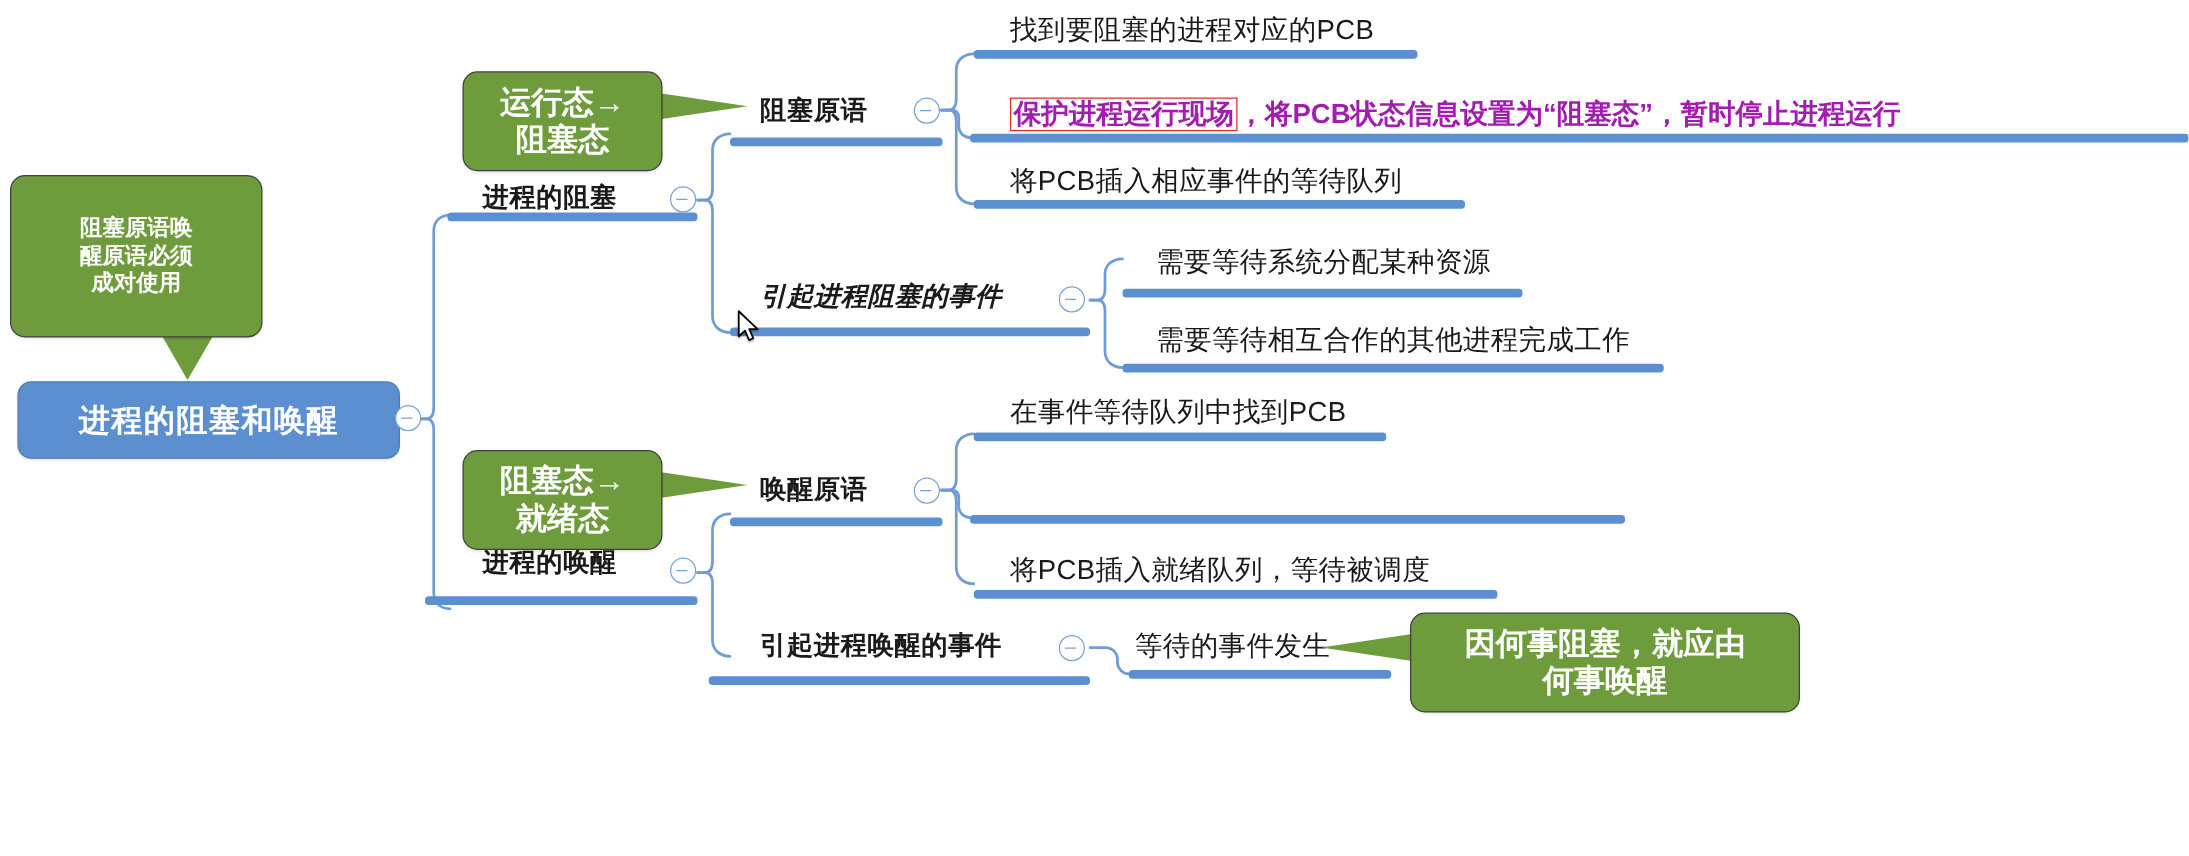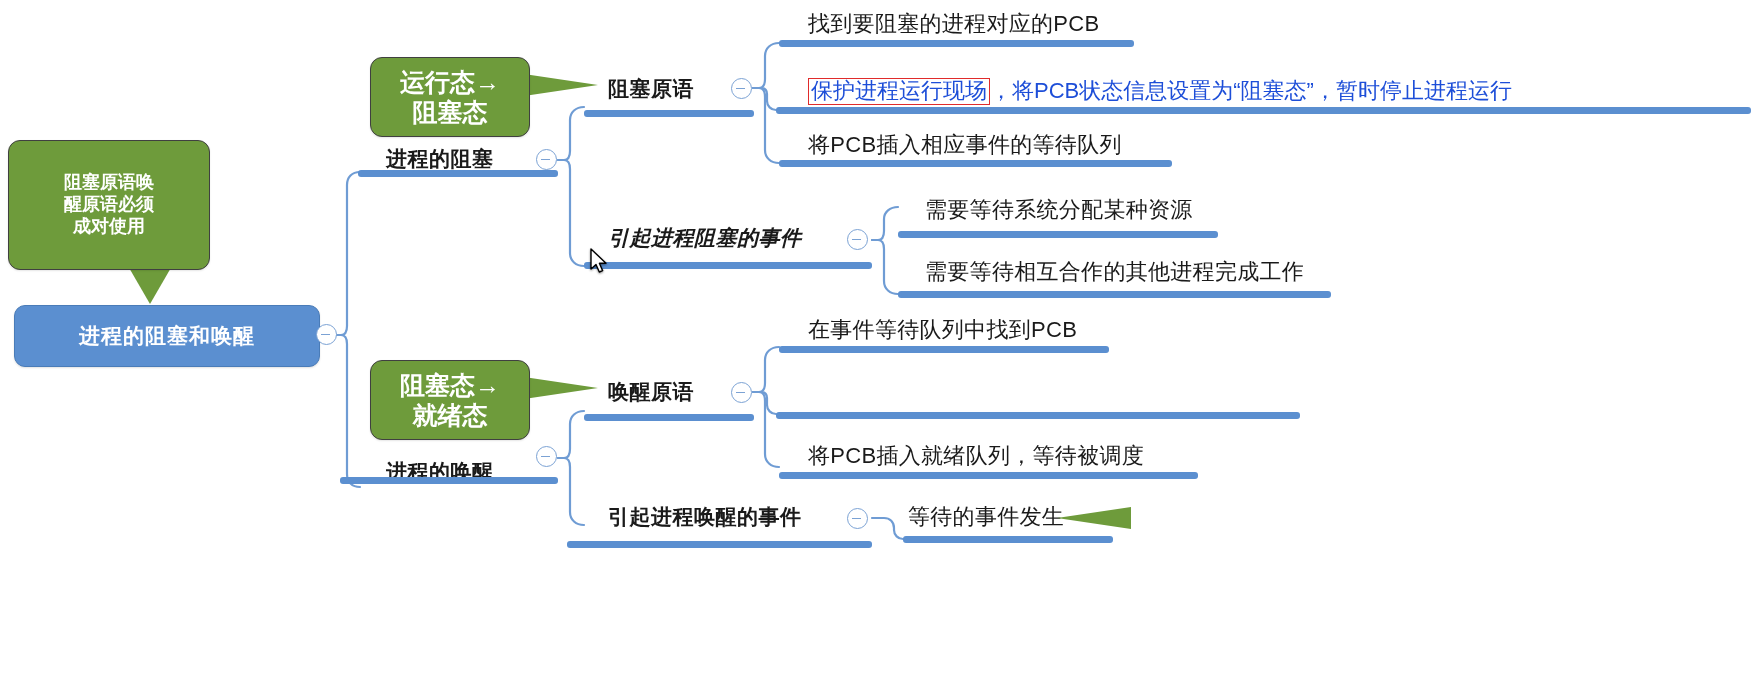--- a/index.html
+++ b/index.html
@@ -48,21 +48,21 @@
   
   .root-node {
     position: absolute;
     display: flex;
     align-items: center;
     justify-content: center;
     background: #5b8fd0;
     border: 1px solid #4a7cb8;
     border-radius: 11px;
     color: #ffffff;
-    font-size: 21px;
+    font-size: 25px;
     font-weight: bold;
     letter-spacing: 1px;
     box-shadow: 0 1px 2px rgba(0,0,0,0.12);
   }
 
   
   .collapse {
     position: absolute;
     width: 21px;
     height: 21px;
@@ -110,22 +110,22 @@
   
   .redbox {
     border: 1.6px solid #e02b2b;
     padding: 1px 2px 2px 2px;
     display: inline-block;
     line-height: 1;
   }
   .rich {
     position: absolute;
     white-space: nowrap;
-    color: #1d4ed8;
-    font-weight: normal;
+    color: #a21caf;
+    font-weight: bold;
     font-size: 22px;
     display: flex;
     align-items: center;
     justify-content: center;
   }
 
   
   .cursor {
     position: absolute;
     z-index: 10;
@@ -223,21 +223,21 @@
   <div class="topic lvl3" style="left:925px; top:198px;">
     <span>需要等待系统分配某种资源</span>
   </div>
   <div class="bar" style="left:898px; top:231px; width:320px;"></div>
 
   <div class="topic lvl3" style="left:925px; top:260px;">
     <span>需要等待相互合作的其他进程完成工作</span>
   </div>
   <div class="bar" style="left:898px; top:291px; width:433px;"></div>
 
-  <div class="topic lvl1" style="left:386px; top:460px;">
+  <div class="topic lvl1" style="left:386px; top:439px;">
     <span>进程的唤醒</span>
   </div>
   <div class="bar" style="left:340px; top:477px; width:218px;"></div>
   <div class="collapse" style="left:536px; top:446px;"></div>
 
   <div class="callout sz-mid" style="left:370px; top:360px; width:158px; height:78px;">
     <div>
       <div>阻塞态→</div>
       <div>就绪态</div>
     </div>
@@ -266,19 +266,25 @@
     <span>引起进程唤醒的事件</span>
   </div>
   <div class="bar" style="left:567px; top:541px; width:305px;"></div>
   <div class="collapse" style="left:847px; top:508px;"></div>
 
   <div class="topic lvl3" style="left:908px; top:505px;">
     <span>等待的事件发生</span>
   </div>
   <div class="bar" style="left:903px; top:536px; width:210px;"></div>
 
+  <div class="callout sz-mid" style="left:1128px; top:490px; width:310px; height:78px;">
+    <div>
+      <div>因何事阻塞，就应由</div>
+      <div>何事唤醒</div>
+    </div>
+  </div>
   <div class="tail" style="left:1057px; top:507px; border-top:11px solid transparent; border-bottom:11px solid transparent; border-right:74px solid #6e9b3b;"></div>
 
   <svg class="cursor" width="20" height="28" viewBox="0 0 20 28" style="left:590px; top:248px;">
     <path d="M1,1 L1,21 L6,16.5 L9.3,24 L12.6,22.6 L9.4,15.3 L16,15.3 Z" fill="#ffffff" stroke="#000000" stroke-width="1.4" stroke-linejoin="round"></path>
   </svg>
 
 </div>
 
 </body></html>

